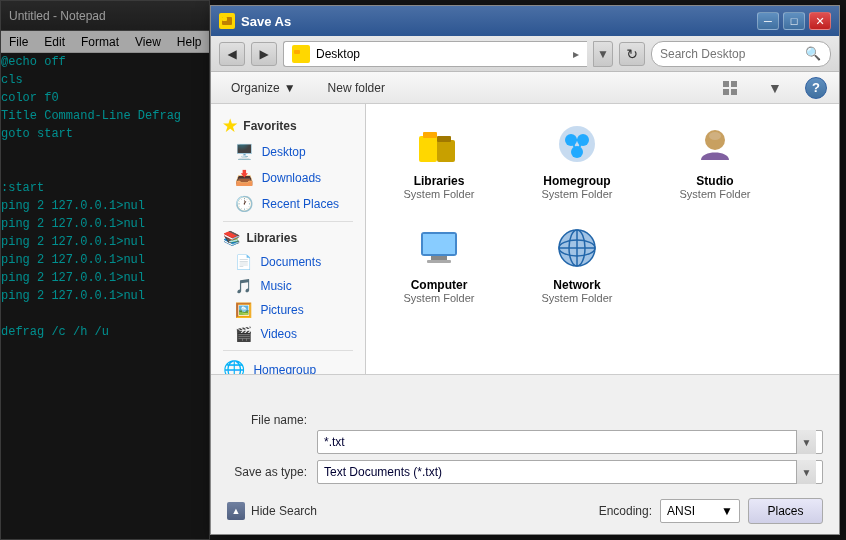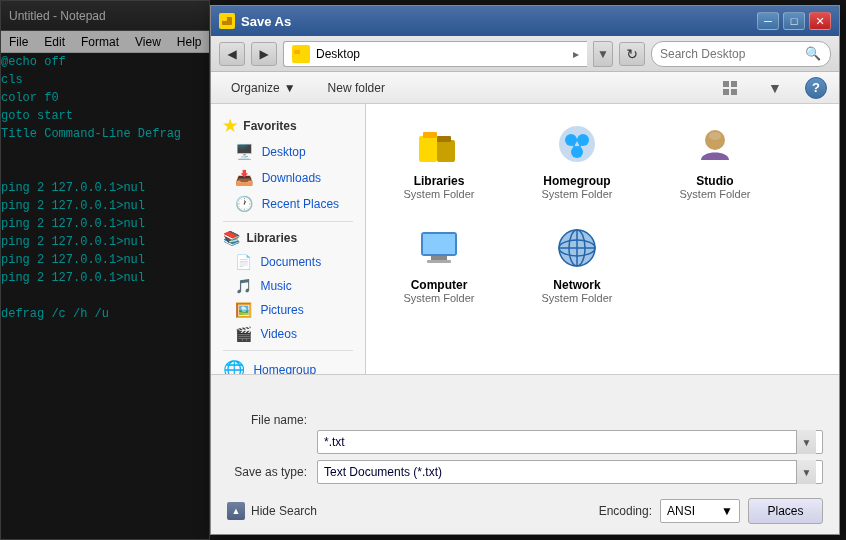--- a/index.html
+++ b/index.html
@@ -502,24 +502,25 @@
     <span class="notepad-menu-item">File</span>
     <span class="notepad-menu-item">Edit</span>
     <span class="notepad-menu-item">Format</span>
     <span class="notepad-menu-item">View</span>
     <span class="notepad-menu-item">Help</span>
   </div>
   <div class="notepad-content">
     <div>@echo off</div>
     <div>cls</div>
     <div>color f0</div>
+    <div>Title Command-Line Defrag</div>
     <div>goto start</div>
-    <div>Title Command-Line Defrag</div>
     <div class="empty-line"></div>
     <div class="empty-line"></div>
+    <div>:start</div>
     <div>ping 2 127.0.0.1&gt;nul</div>
     <div>ping 2 127.0.0.1&gt;nul</div>
     <div>ping 2 127.0.0.1&gt;nul</div>
     <div>ping 2 127.0.0.1&gt;nul</div>
     <div>ping 2 127.0.0.1&gt;nul</div>
     <div>ping 2 127.0.0.1&gt;nul</div>
     <div class="empty-line"></div>
     <div>defrag /c /h /u</div>
   </div>
 </div>

